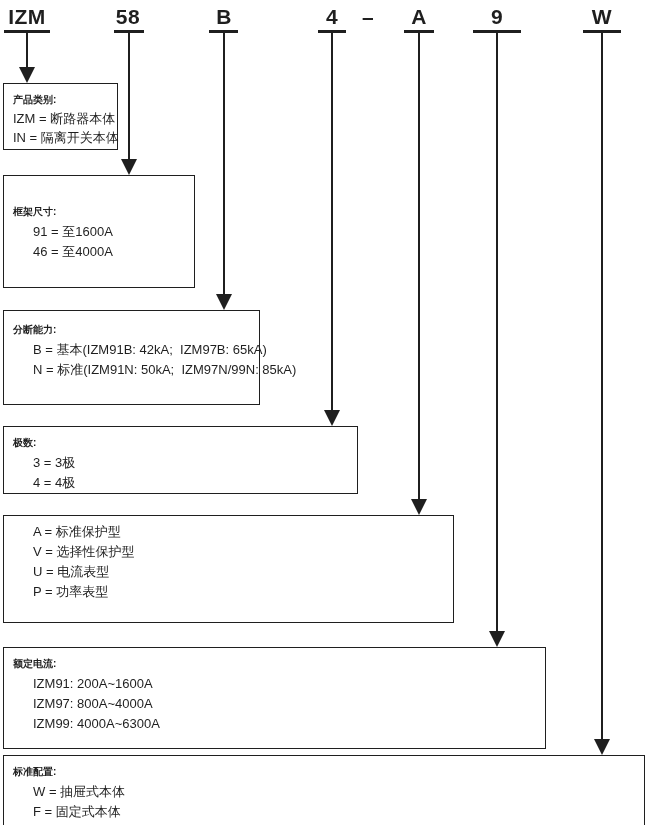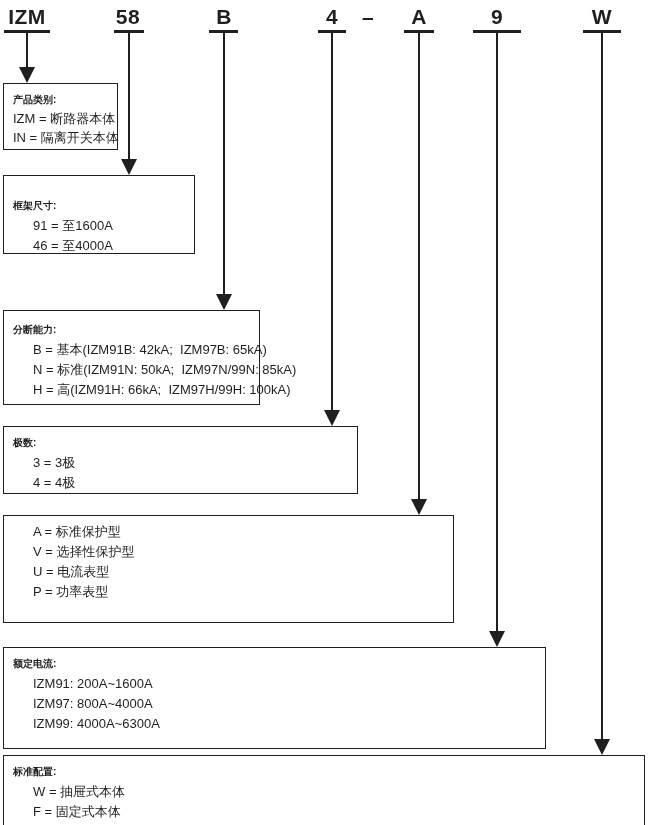--- a/index.html
+++ b/index.html
@@ -93,31 +93,30 @@
   <div class="arrowhead" style="left:411px;top:499px"></div>
   <div class="arrowhead" style="left:489px;top:631px"></div>
   <div class="arrowhead" style="left:594px;top:739px"></div>
 
   <div class="box tight" style="top:83px;width:115px;height:67px">
     <div class="box-title">产品类别:</div>
     <div class="box-line">IZM = 断路器本体</div>
     <div class="box-line">IN = 隔离开关本体</div>
   </div>
 
-  <div class="box" style="top:175px;width:192px;height:79px;padding-top:20px">
+  <div class="box" style="top:175px;width:192px;height:113px;padding-top:26px">
     <div class="box-title">框架尺寸:</div>
     <div class="box-line indent">91 = 至1600A</div>
     <div class="box-line indent">46 = 至4000A</div>
   </div>
 
   <div class="box" style="top:310px;width:257px;height:95px;padding-top:9px">
     <div class="box-title">分断能力:</div>
     <div class="box-line indent">B = 基本(IZM91B: 42kA;  IZM97B: 65kA)</div>
     <div class="box-line indent">N = 标准(IZM91N: 50kA;  IZM97N/99N: 85kA)</div>
-    <div class="box-line indent">H = 高(IZM91H: 66kA;  IZM97H/99H: 100kA)</div>
   </div>
 
   <div class="box" style="top:426px;width:355px;height:68px">
     <div class="box-title">极数:</div>
     <div class="box-line indent">3 = 3极</div>
     <div class="box-line indent">4 = 4极</div>
   </div>
 
   <div class="box" style="top:515px;width:451px;height:108px">
     <div class="box-line indent">A = 标准保护型</div>

